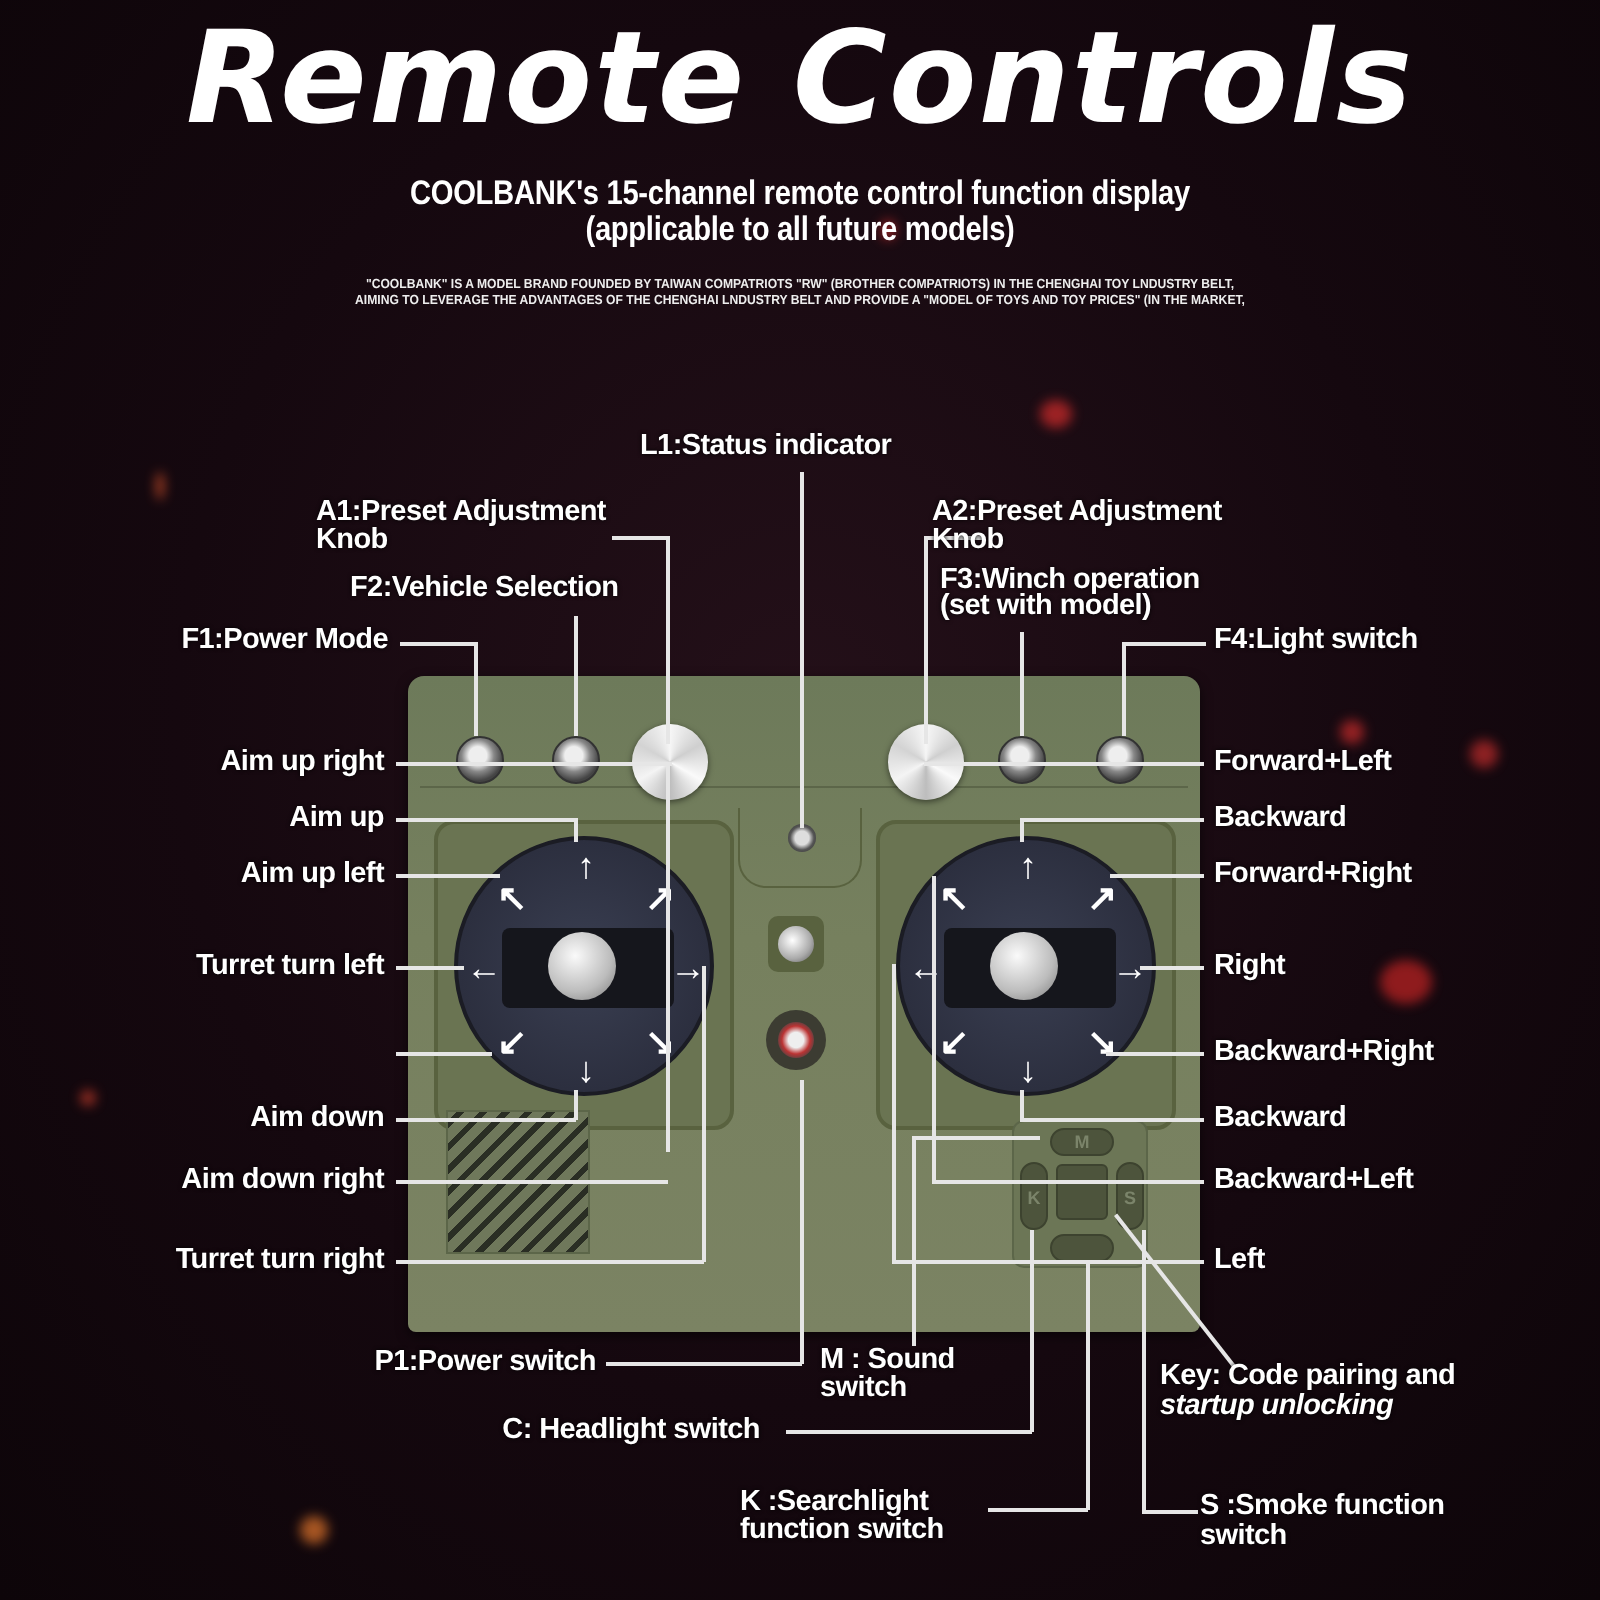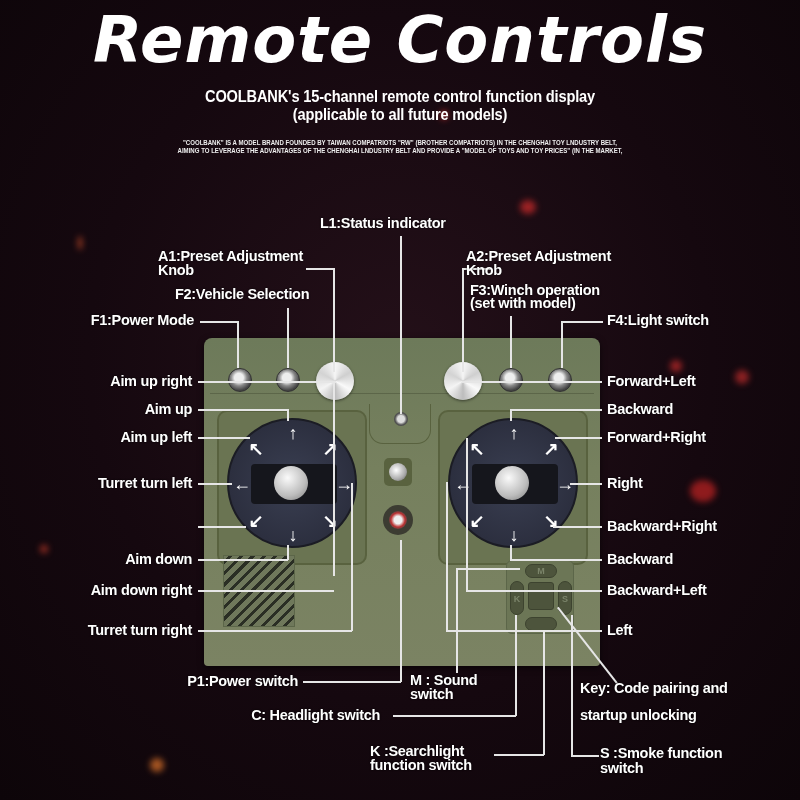--- a/index.html
+++ b/index.html
@@ -257,19 +257,19 @@
   <div class="lbl c" style="left:410px;top:673px;width:90px;">
     <div>M : Sound</div>
     <div style="margin-top:-1px;">switch</div>
   </div>
   <div class="lbl c" style="left:370px;top:744px;width:130px;">
     <div>K :Searchlight</div>
     <div style="margin-top:-1px;">function switch</div>
   </div>
   <div class="lbl c" style="left:580px;top:681px;width:168px;">
     <div>Key: Code pairing and</div>
-    <div style="margin-top:12px;">startup unlocking</div>
+    <div style="margin-top:0px;font-style:italic;">startup unlocking</div>
   </div>
   <div class="lbl c" style="left:600px;top:746px;width:140px;">
     <div>S :Smoke function</div>
     <div style="margin-top:0px;">switch</div>
   </div>
 </div>
 
 </body></html>

